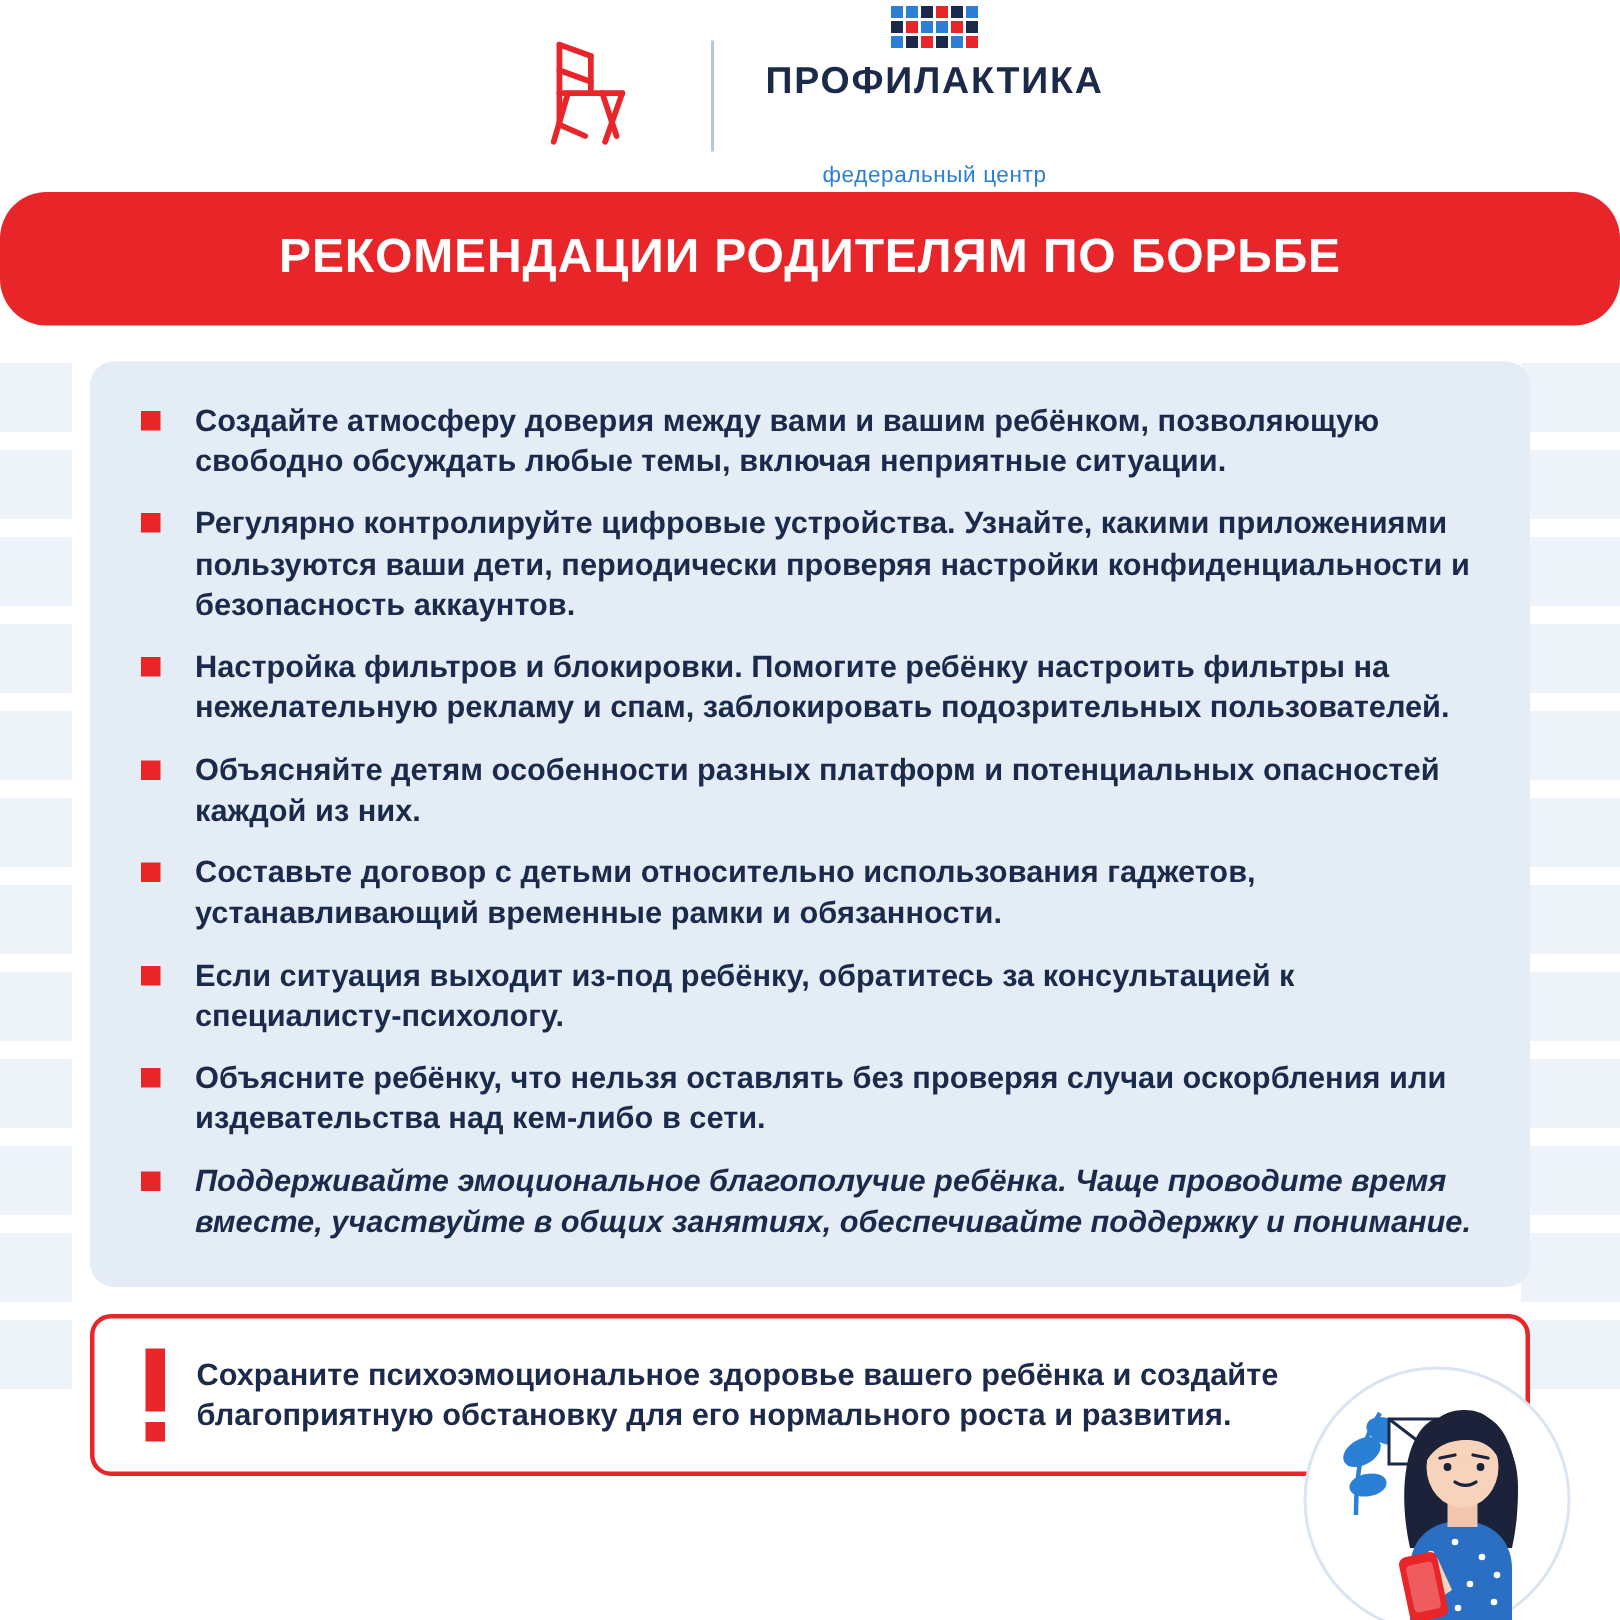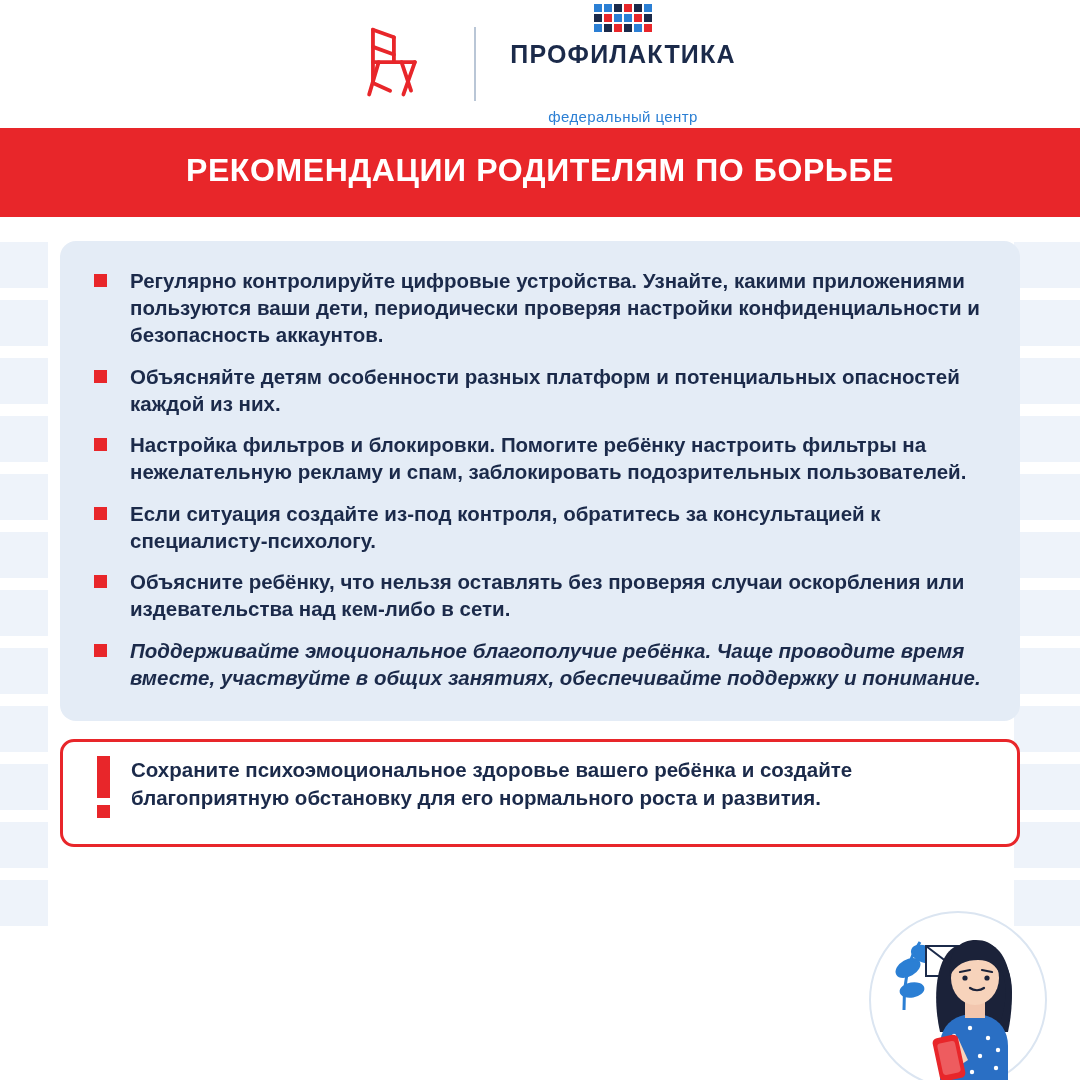--- a/index.html
+++ b/index.html
@@ -77,20 +77,21 @@
     margin-top: 37px;
   }
 
   
   .title-band {
     position: relative;
     z-index: 3;
     background: #e8262a;
     padding: 22px 93px 26px;
     text-align: center;
+    border-radius: 31px;
   }
   .title-band h1 {
     margin: 0;
     color: #ffffff;
     font-size: 32px;
     font-weight: bold;
     line-height: 1.28;
     letter-spacing: 0.6px;
     text-transform: uppercase;
   }
@@ -132,20 +133,21 @@
   
   .callout {
     position: relative;
     z-index: 2;
     margin: 18px 60px 0 60px;
     border: 3px solid #e8262a;
     border-radius: 14px;
     background: #ffffff;
     min-height: 108px;
     display: flex;
+    align-items: center;
     padding: 14px 24px 14px 22px;
     box-sizing: border-box;
   }
   .excl {
     flex: 0 0 auto;
     width: 36px;
     margin-right: 10px;
     display: flex;
     flex-direction: column;
     align-items: center;
@@ -253,24 +255,26 @@
 </div>
 
 <div class="title-band">
   <h1>
     <span>РЕКОМЕНДАЦИИ РОДИТЕЛЯМ ПО БОРЬБЕ</span><br>
   </h1>
 </div>
 
 <div class="card">
   <ul class="tips" id="tips-list">
+      <li><span class="bullet"></span><span>Создайте атмосферу доверия между вами и вашим ребёнком, позволяющую свободно обсуждать любые темы, включая неприятные ситуации.</span></li>
       <li><span class="bullet"></span><span>Регулярно контролируйте цифровые устройства. Узнайте, какими приложениями пользуются ваши дети, периодически проверяя настройки конфиденциальности и безопасность аккаунтов.</span></li>
+      <li><span class="bullet"></span><span>Настройка фильтров и блокировки. Помогите ребёнку настроить фильтры на нежелательную рекламу и спам, заблокировать подозрительных пользователей.</span></li>
       <li><span class="bullet"></span><span>Объясняйте детям особенности разных платформ и потенциальных опасностей каждой из них.</span></li>
-      <li><span class="bullet"></span><span>Настройка фильтров и блокировки. Помогите ребёнку настроить фильтры на нежелательную рекламу и спам, заблокировать подозрительных пользователей.</span></li>
-      <li><span class="bullet"></span><span>Если ситуация создайте из-под контроля, обратитесь за консультацией к специалисту-психологу.</span></li>
+      <li><span class="bullet"></span><span>Составьте договор с детьми относительно использования гаджетов, устанавливающий временные рамки и обязанности.</span></li>
+      <li><span class="bullet"></span><span>Если ситуация выходит из-под ребёнку, обратитесь за консультацией к специалисту-психологу.</span></li>
       <li><span class="bullet"></span><span>Объясните ребёнку, что нельзя оставлять без проверяя случаи оскорбления или издевательства над кем-либо в сети.</span></li>
       <li><span class="bullet"></span><span>Поддерживайте эмоциональное благополучие ребёнка. Чаще проводите время вместе, участвуйте в общих занятиях, обеспечивайте поддержку и понимание.</span></li>
     </ul>
 </div>
 
 <div class="callout">
   <div class="excl">
     <div class="excl-bar"></div>
     <div class="excl-dot"></div>
   </div>

